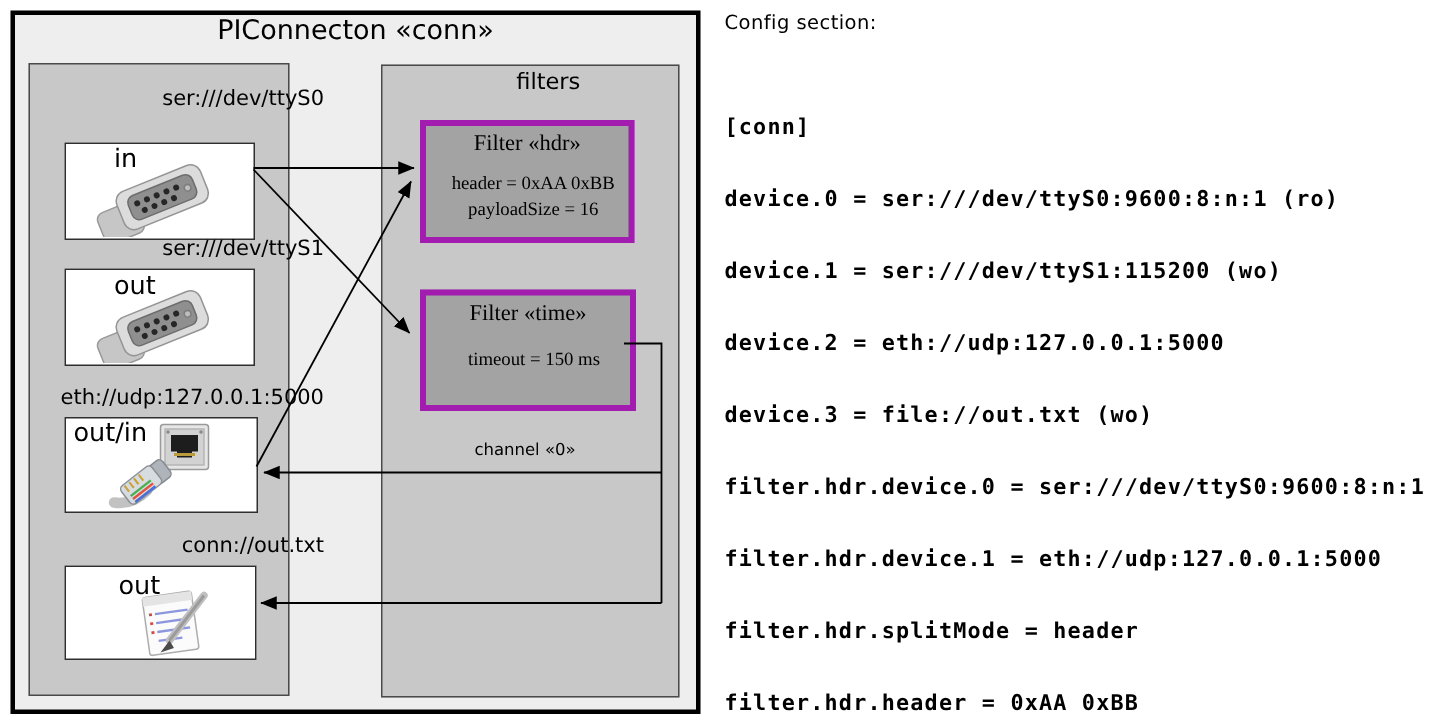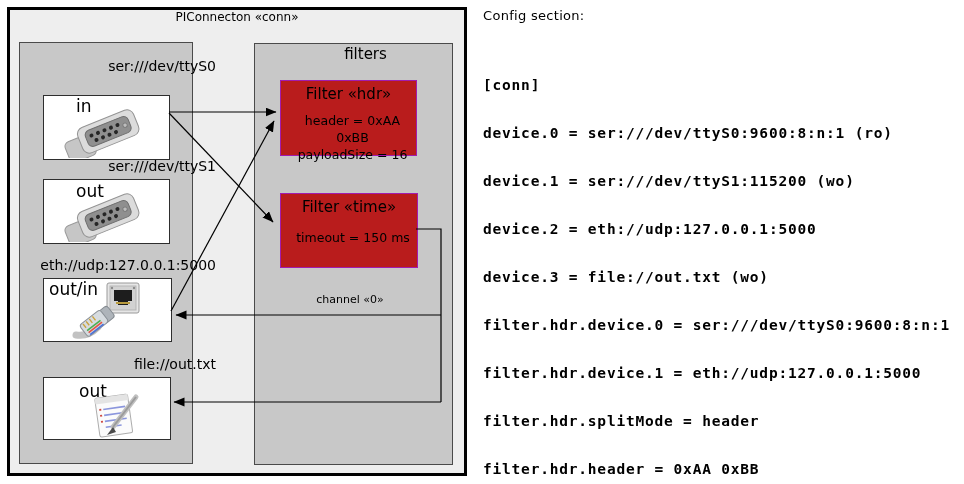--- a/index.html
+++ b/index.html
@@ -3,37 +3,37 @@
 <meta charset="utf-8">
 <style>
   html,body{margin:0;padding:0;background:#fff;}
   .canvas{position:relative;width:964px;height:484px;background:#ffffff;overflow:hidden;
           font-family:"DejaVu Sans",sans-serif;color:#000;}
 
   
   .outer-box{position:absolute;left:7px;top:7px;width:454px;height:463px;
              background:#eeeeee;border:3px solid #000;}
   .outer-title{position:absolute;left:7px;top:10px;width:460px;text-align:center;
-               font-size:12px;}
+               font-size:18px;}
 
   
   .panel{position:absolute;background:#c8c8c8;border:1px solid #4a4a4a;}
   .devices-panel{left:19px;top:42px;width:172px;height:420px;}
   .filters-panel{left:254px;top:43px;width:197px;height:420px;}
   .filters-title{position:absolute;left:254px;top:45px;width:223px;text-align:center;
                  font-size:15px;}
 
   
   .dev-url{position:absolute;left:19px;width:197px;text-align:right;font-size:14px;}
   .dev-box{position:absolute;background:#fff;border:1px solid #2e2e2e;}
   .dev-role{position:absolute;font-size:17px;line-height:20px;}
   .icon-abs{position:absolute;}
 
   
-  .filter-box{position:absolute;background:#b91c1c;border:1px solid #a21caf;}
+  .filter-box{position:absolute;background:#a3a3a3;border:4px solid #a21caf;font-family:Liberation Serif, serif;}
   .filter-title{text-align:center;font-size:15px;margin-top:4px;}
   .filter-body{font-size:12.5px;line-height:17px;margin:9px 0 0 8px;text-align:center;}
 
   
   .channel-label{position:absolute;left:280px;width:140px;text-align:center;font-size:11px;}
 
   
   .config-heading{position:absolute;left:483px;top:8px;font-weight:normal;font-size:13px;
                   letter-spacing:0.3px;}
   .config-body{position:absolute;left:483px;top:45px;
@@ -119,21 +119,21 @@
         <line x1="16" y1="12" x2="16" y2="17" stroke="#c9a23c" stroke-width="1.4"></line>
         <line x1="20" y1="12" x2="20" y2="17" stroke="#c9a23c" stroke-width="1.4"></line>
         <line x1="24" y1="12" x2="24" y2="17" stroke="#c9a23c" stroke-width="1.4"></line>
         <line x1="11" y1="20" x2="28" y2="20" stroke="#4caf50" stroke-width="1.6"></line>
         <line x1="11" y1="22.5" x2="28" y2="22.5" stroke="#e05343" stroke-width="1.6"></line>
         <line x1="11" y1="25" x2="28" y2="25" stroke="#4a6fd8" stroke-width="1.6"></line>
       </g>
     </svg>
   </div>
 
-  <div class="dev-url" style="top:356px;">file://out.txt</div>
+  <div class="dev-url" style="top:356px;">conn://out.txt</div>
   <div class="dev-box" style="left:43px;top:377px;width:126px;height:61px;">
     <span class="dev-role" style="left:35px;top:3px;">out</span>
     <svg class="icon-abs" style="left:46px;top:11px;" width="54" height="50" viewBox="0 0 54 50">
       <g transform="rotate(-8 24 25)">
         <rect x="7" y="7" width="33" height="39" rx="2" fill="#fbfbfb" stroke="#adadad"></rect>
         <rect x="7" y="7" width="33" height="6" fill="#e4e4e4"></rect>
         <line x1="14" y1="19" x2="36" y2="19" stroke="#8b96dd" stroke-width="1.6"></line>
         <line x1="14" y1="25" x2="36" y2="25" stroke="#8b96dd" stroke-width="1.6"></line>
         <line x1="14" y1="31" x2="36" y2="31" stroke="#8b96dd" stroke-width="1.6"></line>
         <line x1="14" y1="37" x2="30" y2="37" stroke="#8b96dd" stroke-width="1.6"></line>

